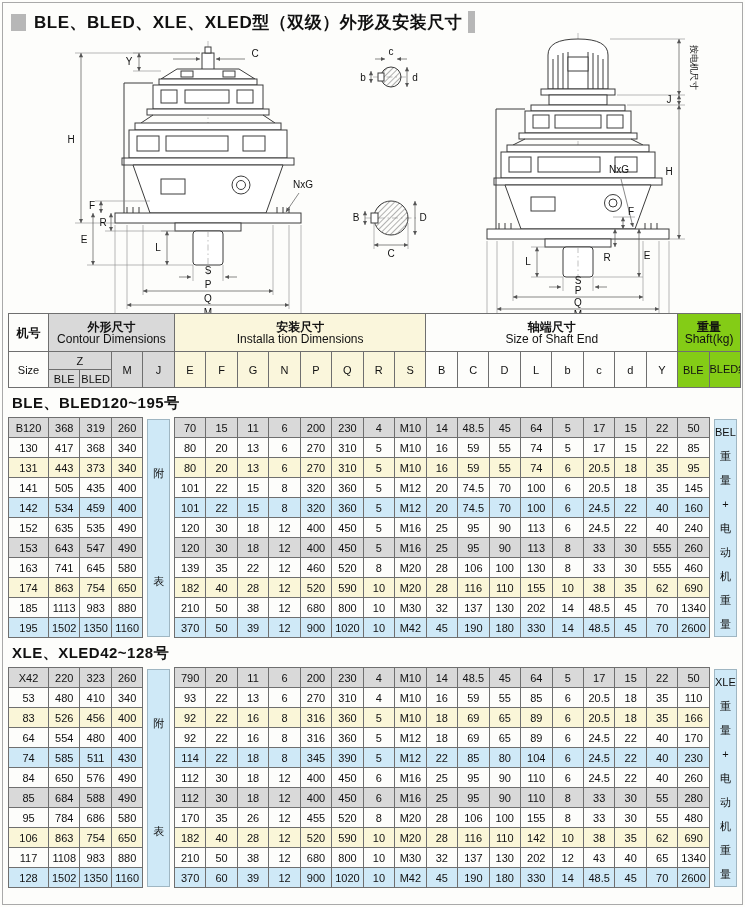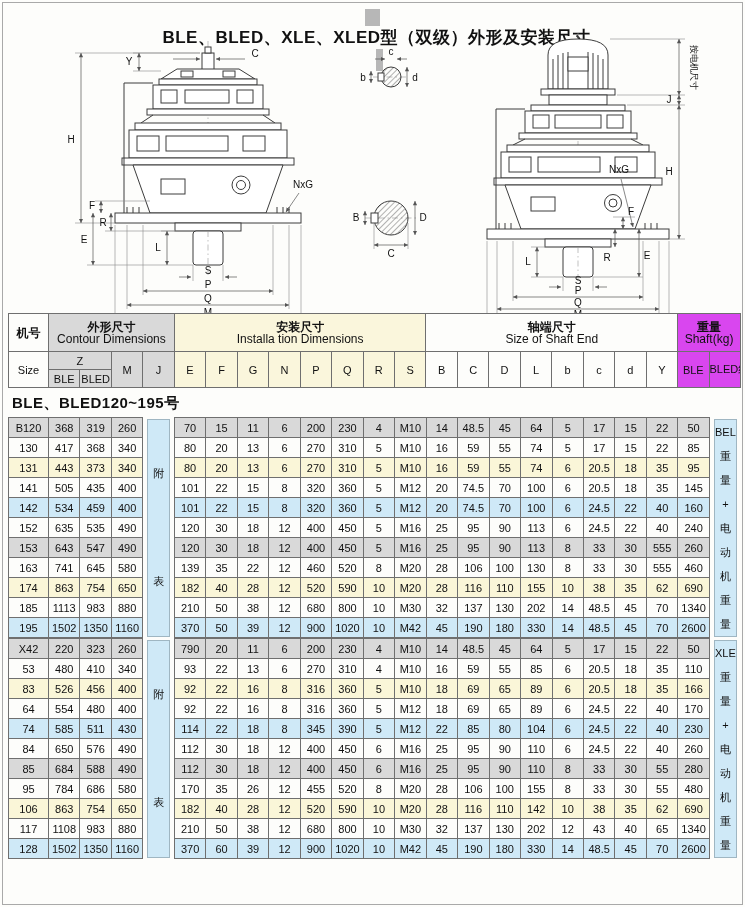--- a/index.html
+++ b/index.html
@@ -6,21 +6,21 @@
   body{
     width:745px;height:907px;
     background:#fdfdfb;
     font-family:"Liberation Sans",sans-serif;
     color:#111;
     position:relative;
     overflow:hidden;
   }
   .page{position:absolute;inset:2px;border:1px solid #a9a9a9;background:#fdfdfb;}
   
-  .titlebar{display:flex;align-items:center;margin:6px 0 0 8px;height:26px;flex-direction:column;}
+  .titlebar{display:flex;align-items:center;margin:6px 0 0 8px;height:26px;}
   .title-square{width:15px;height:17px;background:#b7b7b7;margin-right:8px;flex:0 0 auto;}
   .page-title{font-size:17px;font-weight:bold;letter-spacing:0.5px;white-space:nowrap;}
   .title-bar-end{width:7px;height:22px;background:#b7b7b7;margin-left:6px;flex:0 0 auto;}
   
   .drawings{position:absolute;left:0;top:30px;width:741px;height:294px;}
   svg text.dl{font-family:"Liberation Sans",sans-serif;font-size:10px;fill:#111;}
   svg text.dlz{font-family:"Liberation Sans",sans-serif;font-size:9px;fill:#111;}
   .ol{stroke:#3c3c3c;stroke-width:1;fill:none;}
   .olf{stroke:#3c3c3c;stroke-width:1;fill:#fff;}
   .ext{stroke:#8a8a8a;stroke-width:0.6;fill:none;}
@@ -36,21 +36,21 @@
   }
   col.c-size{width:40px;}
   .h1 th{height:37px;}
   .h2 th{height:17px;font-weight:normal;font-size:12px;}
   .h3 th{height:17px;font-weight:normal;font-size:11px;}
   .zh{font-size:12px;font-weight:bold;line-height:14px;}
   .en{font-size:12px;font-weight:normal;line-height:11px;}
   .bg-g{background:#d9d9d9;}
   .bg-y{background:#faf6dc;}
   .bg-w{background:#fdfdfb;}
-  .bg-b{background:#d946ef;}
+  .bg-b{background:#84cc16;}
   .bled-th{font-size:10px;white-space:normal;line-height:11px;}
   .sec-title{font-size:15px;font-weight:bold;margin:6px 0 4px 4px;letter-spacing:0.5px;}
   tbody.data-body td{height:19px;}
   tr.t-white td{background:#fdfdfb;}
   tr.t-gray td{background:#d9d9d9;}
   tr.t-yellow td{background:#faf6d8;}
   tr.t-blue td{background:#cfe9f7;}
   td.gap-col{border:none !important;background:transparent !important;padding:0 4px !important;vertical-align:top;}
   .strip{background:#cfe9f7;border:1px solid #9fb6c2;height:216px;display:flex;flex-direction:column;
          align-items:center;justify-content:space-around;font-size:11px;}
@@ -693,20 +693,21 @@
             <td>330</td>
             <td>14</td>
             <td>48.5</td>
             <td>45</td>
             <td>70</td>
             <td>2600</td>
           </tr>
         </tbody>
     </table>
 
+    <div class="sec-title">XLE、XLED42~128号</div>
     <table class="dim-table">
       <colgroup>
         <col class="c-size">
           <col>
           <col>
           <col>
           <col>
           <col>
           <col>
           <col>

